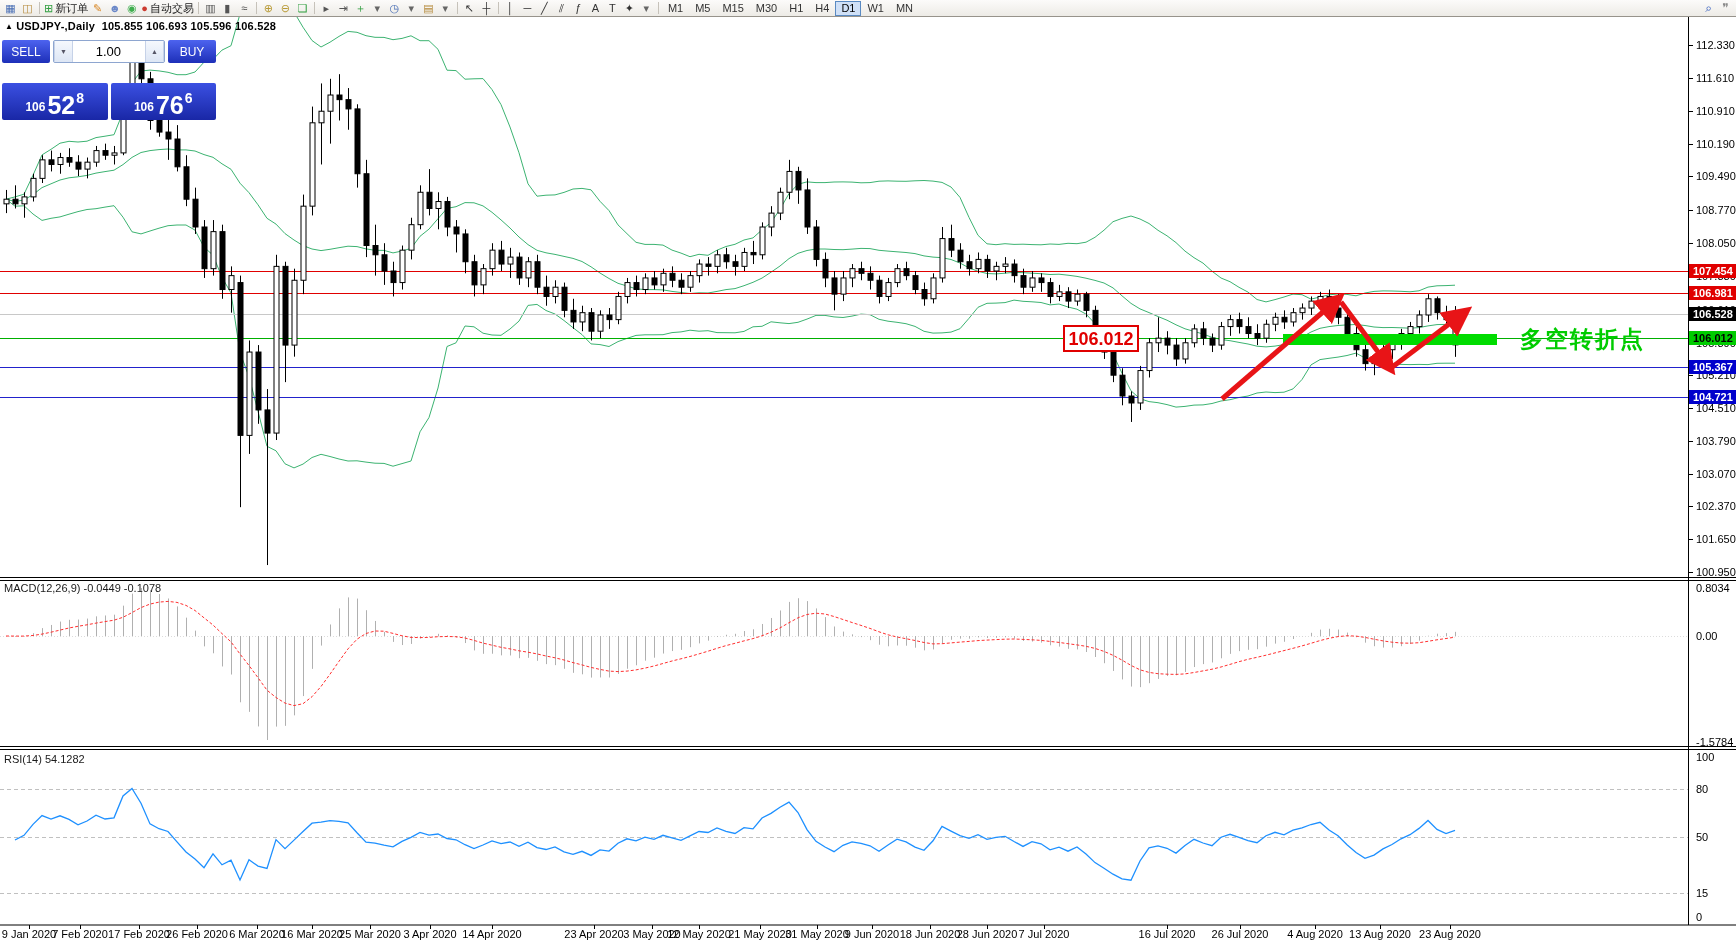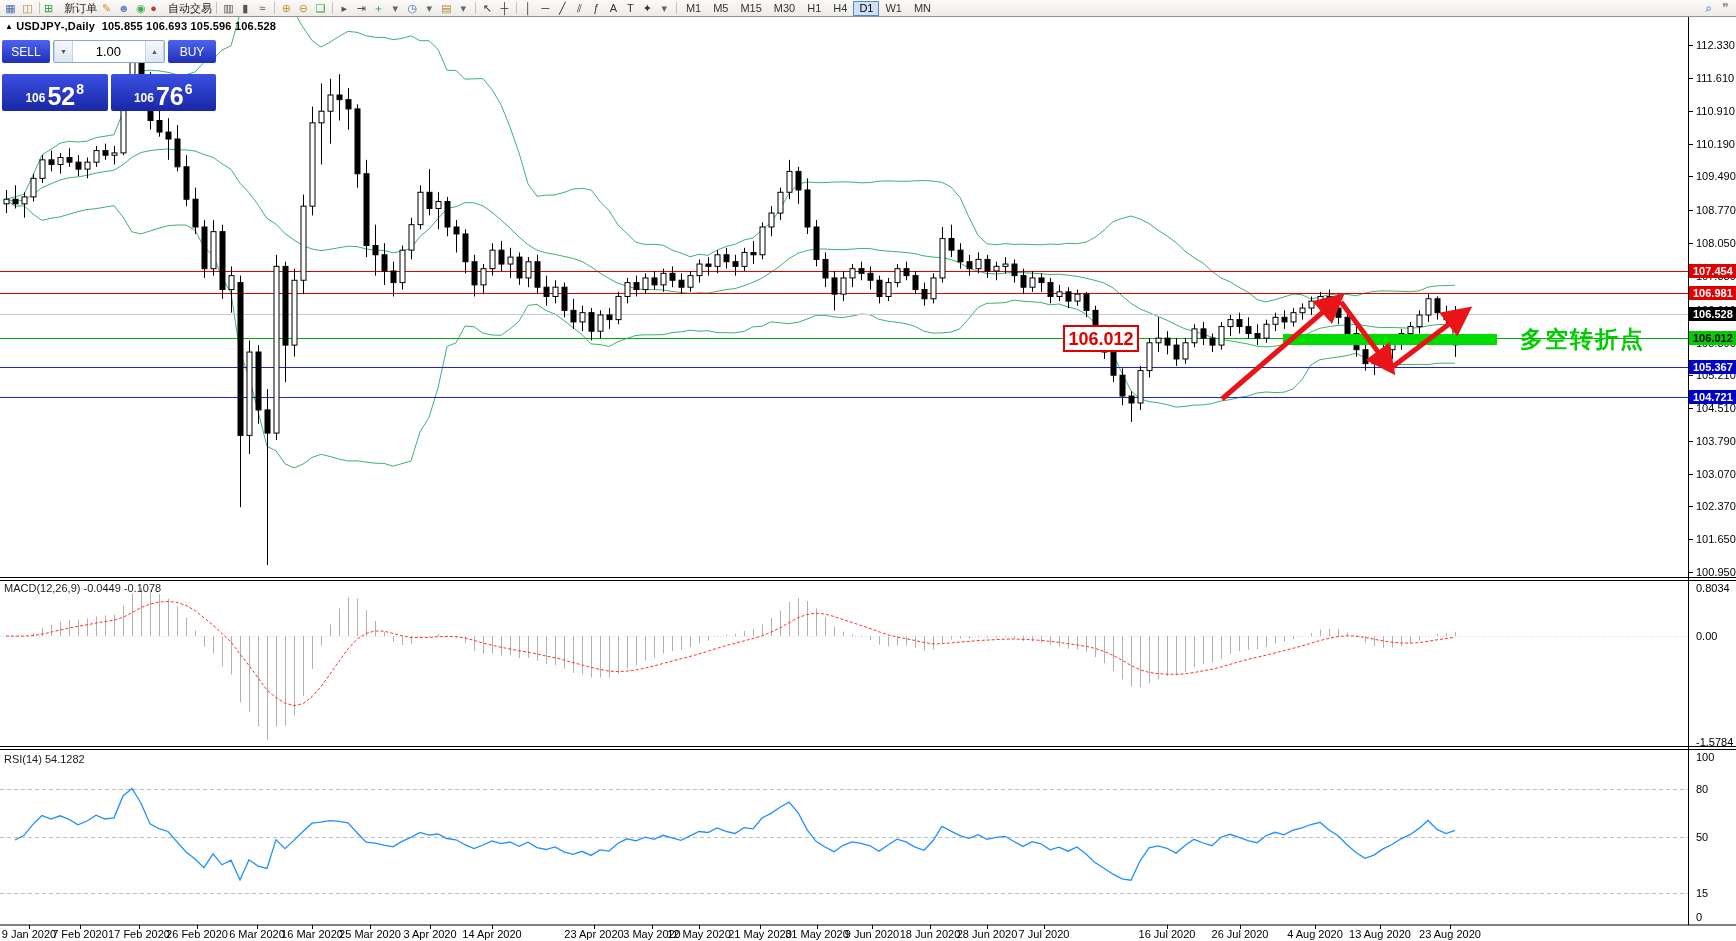--- a/index.html
+++ b/index.html
@@ -1,34 +1,34 @@
 <!DOCTYPE html>
 <html><head>
 <meta charset="utf-8">
 <style>
   html,body{margin:0;padding:0;background:#fff;font-family:"Liberation Sans",sans-serif;width:1736px;height:941px;overflow:hidden}
   #toolbar{position:absolute;top:0;left:0;width:1732px;height:16px;background:linear-gradient(#fcfbfa,#edebe6);border-bottom:1px solid #97938b;display:flex;align-items:center;padding:0 2px;font-size:11px;z-index:9}
   .tbi{display:inline-flex;align-items:center;justify-content:center;min-width:15px;height:14px;padding:0 1px;cursor:pointer;line-height:14px}
   .tbi .glyph{font-size:11px}
-  .tbi .lbl{margin-left:11px;color:#1a1a1a;white-space:nowrap}
+  .tbi .lbl{margin-left:2px;color:#1a1a1a;white-space:nowrap}
   .tbsep{width:1px;height:12px;background:#c6c2ba;margin:0 3px;flex:0 0 1px}
   .tf{padding:0 5px;height:13px;line-height:13px;color:#333;border:1px solid transparent;cursor:pointer}
   .tf.active{background:#cfe0f7;border:1px solid #5a8ac2;color:#000}
   .tb-right{margin-left:auto;display:flex;align-items:center}
   #wrap{position:absolute;top:16px;left:0;width:1736px;height:925px}
   svg text{font-family:"Liberation Sans",sans-serif}
   .symline{position:absolute;left:5px;top:4px;font-size:11px;font-weight:bold;color:#000;z-index:4;letter-spacing:0.2px}
   .symline .mk{font-size:8px;vertical-align:1px;margin-right:3px}
   .qw{position:absolute;left:2px;top:24px;width:214px;z-index:5}
   .qw-row1{display:flex;height:23px}
   .qw-sell,.qw-buy{width:48px;background:linear-gradient(#4d63ef,#1d2fb8);color:#fff;display:flex;align-items:center;justify-content:center;font-size:12px;cursor:pointer;border-radius:2px}
   .qw-vol{flex:1;display:flex;border:1px solid #8ea6d0;background:#fff;margin:0 3px;border-radius:2px;overflow:hidden}
   .qw-spin{width:17px;background:linear-gradient(#f5f8fd,#dde6f5);color:#556;font-size:7px;display:flex;align-items:center;justify-content:center;cursor:pointer;border-left:1px solid #c6d2e8;border-right:1px solid #c6d2e8}
   .qw-volval{flex:1;text-align:right;font-size:13px;line-height:21px;padding-right:24px;color:#000}
-  .qw-row2{display:flex;margin-top:11px;height:37px;gap:3px}
+  .qw-row2{display:flex;margin-top:20px;height:37px;gap:3px}
   .qw-price{flex:1;background:linear-gradient(#3b50e2,#1927a6);color:#fff;display:flex;align-items:flex-end;justify-content:center;padding-bottom:2px;cursor:pointer;border-radius:2px}
   .qw-price .sm{font-size:12px;font-weight:bold;margin:0 2px 4px 0}
   .qw-price .big{font-size:25px;font-weight:bold;line-height:26px}
   .qw-price .sup{font-size:14px;font-weight:bold;transform:translateY(-12px);margin-left:1px}
 </style>
 </head>
 <body>
 
 <div id="toolbar">
     <span class="tbi">

